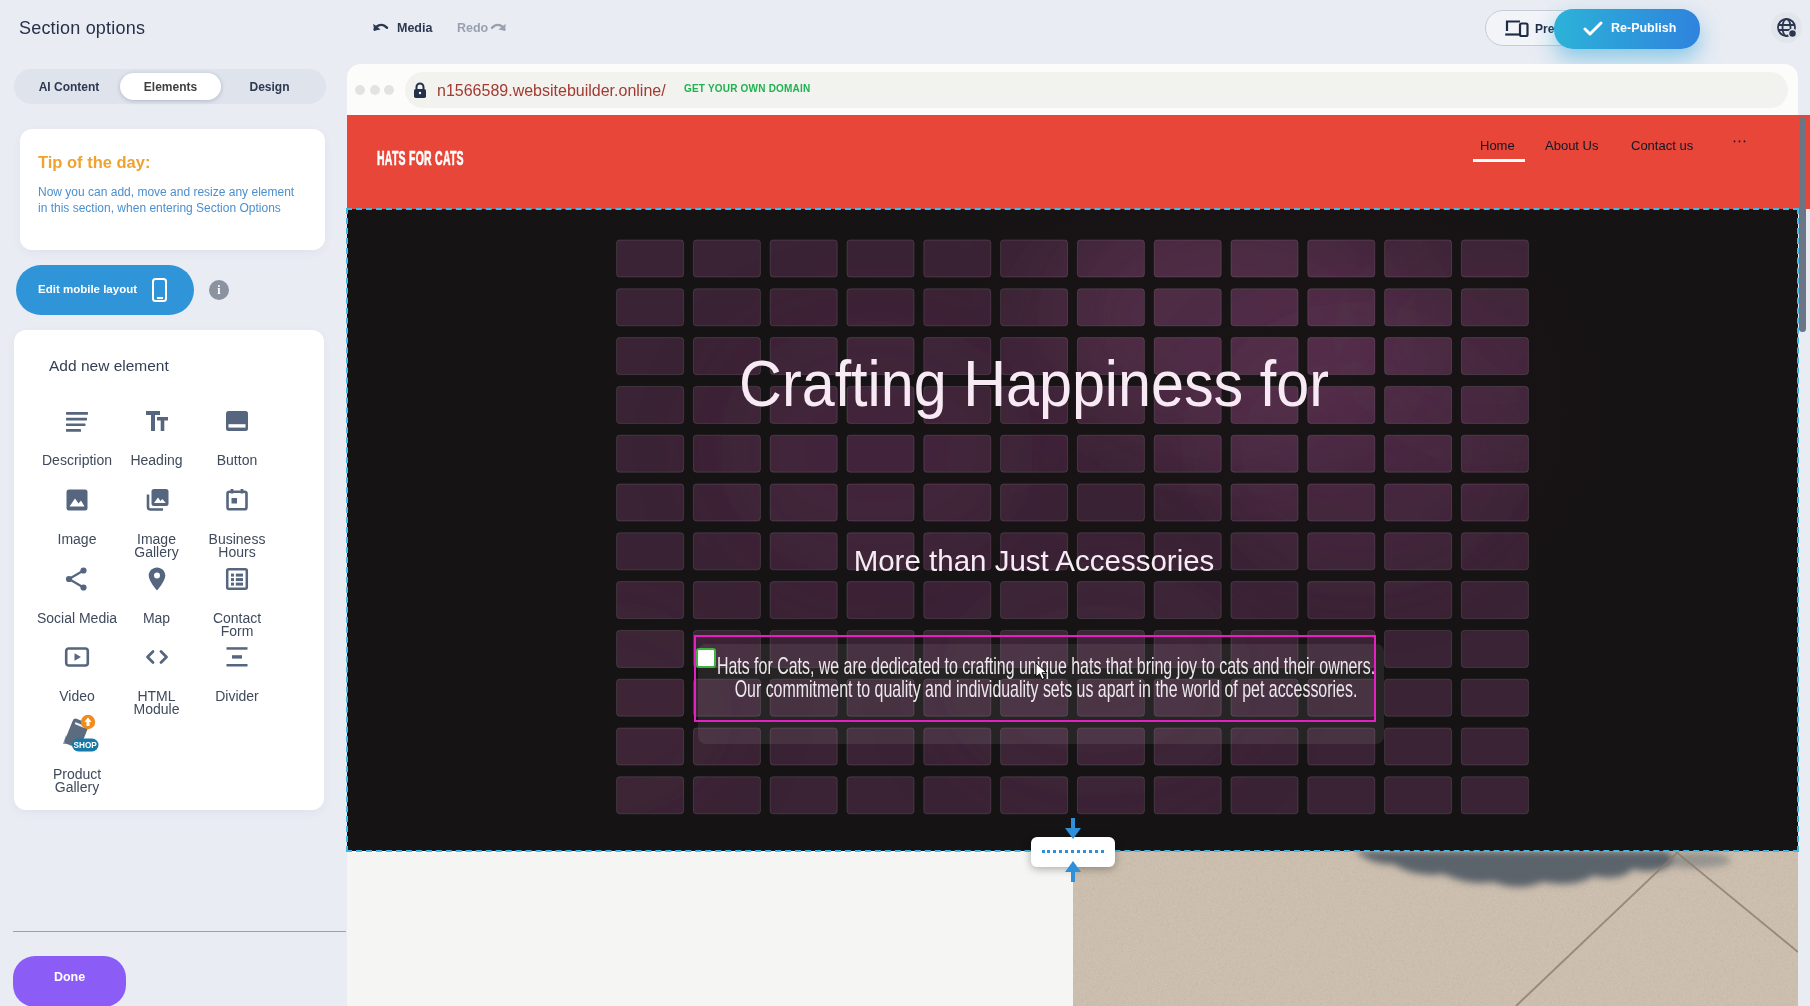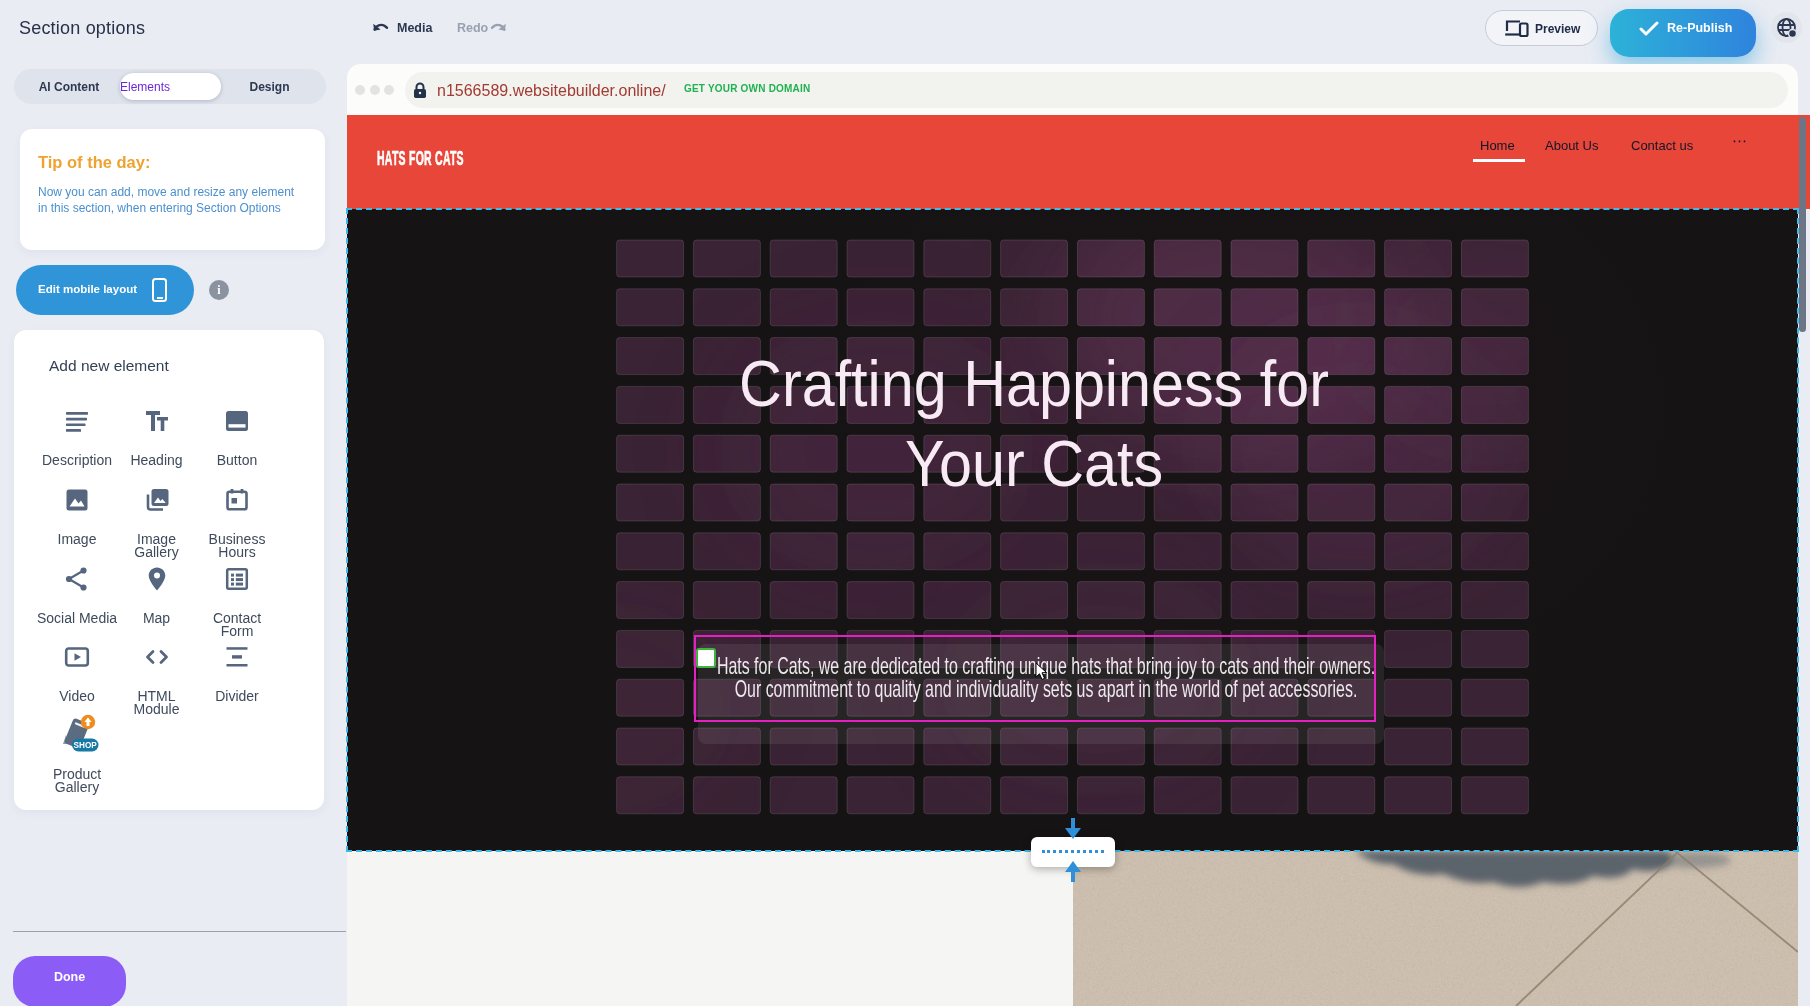--- a/index.html
+++ b/index.html
@@ -5,30 +5,30 @@
 html,body { width:1810px; height:1006px; overflow:hidden; }
 body { background:#e9ecf3; font-family:"Liberation Sans",sans-serif; position:relative; }
 .abs { position:absolute; }
 
 
 .title { left:19px; top:18px; font-size:18px; font-weight:normal; color:#273149; letter-spacing:0.2px; }
 .undo-t { left:397px; top:21px; font-size:12.5px; font-weight:bold; color:#2c3850; }
 .redo-t { left:457px; top:21px; font-size:12.5px; font-weight:bold; color:#99a1b0; }
 .btn-preview { left:1485px; top:10px; width:113px; height:36px; border:1.5px solid #c5ccd7; border-radius:18px; background:#f2f4f8; }
 .btn-preview span { position:absolute; left:49px; top:11px; font-size:12px; font-weight:bold; color:#202c48; }
-.btn-repub { left:1610px; top:9px; width:146px; height:48px; border-radius:19px;
+.btn-repub { left:1554px; top:9px; width:146px; height:40px; border-radius:19px;
   background:linear-gradient(90deg,#2cb2d8,#2f83dd); box-shadow:0 10px 22px rgba(56,170,220,0.55); }
 .btn-repub span { position:absolute; left:57px; top:12px; font-size:12.5px; font-weight:bold; color:#fff; }
 .globe { left:1771px; top:12px; width:31px; height:31px; border-radius:50%; background:#e2e5ec; }
 
 
 .tabs { left:14px; top:69px; width:312px; height:35px; border-radius:18px; background:#dee3ec; }
 .tabs .t1 { position:absolute; left:0; top:11px; width:110px; text-align:center; font-size:12px; font-weight:bold; color:#2e3950; }
 .tabs .pill { position:absolute; left:106px; top:4px; width:101px; height:27px; background:#fff; border-radius:14px; box-shadow:0 1px 4px rgba(40,50,80,0.25); }
-.tabs .t2 { position:absolute; left:106px; top:11px; width:101px; font-size:12px; font-weight:normal; color:#6d28d9; }
+.tabs .t2 { position:absolute; left:106px; top:11px; width:101px; text-align:center; font-size:12px; font-weight:bold; color:#404040; }
 .tabs .t3 { position:absolute; left:202px; top:11px; width:107px; text-align:center; font-size:12px; font-weight:bold; color:#2e3950; }
 .tipcard { left:20px; top:129px; width:305px; height:121px; background:#fff; border-radius:12px; box-shadow:0 3px 10px rgba(40,60,100,0.05); }
 .tiptitle { left:38px; top:153px; font-size:16.5px; font-weight:bold; color:#f0a230; }
 .tipbody { left:38px; top:184px; width:262px; font-size:12px; line-height:16.2px; color:#4b8fce; }
 .btn-mobile { left:16px; top:265px; width:178px; height:50px; border-radius:25px; background:#2f95d8; }
 .btn-mobile span { position:absolute; left:22px; top:18px; font-size:11.5px; font-weight:bold; color:#fff; }
 .phoneico { position:absolute; left:136px; top:13px; width:15px; height:24px; border:2px solid #fff; border-radius:3.5px; }
 .phoneico:after { content:""; position:absolute; left:2.5px; bottom:1.5px; width:6px; height:2px; background:#fff; }
 .info { left:209px; top:280px; width:20px; height:20px; border-radius:50%; background:#8b93a0; color:#fff; font-size:12px; font-weight:bold; text-align:center; line-height:20px; font-family:"Liberation Serif",serif; }
 .addcard { left:14px; top:330px; width:310px; height:480px; background:#fff; border-radius:12px; box-shadow:0 3px 10px rgba(40,60,100,0.05); }
@@ -585,21 +585,21 @@
         <ellipse cx="880" cy="110" rx="180" ry="130" fill="rgba(160,80,140,0.20)" filter="url(#gblur)"></ellipse>
         <ellipse cx="1010" cy="240" rx="150" ry="120" fill="rgba(140,70,125,0.15)" filter="url(#gblur)"></ellipse>
         <ellipse cx="1140" cy="130" rx="130" ry="100" fill="rgba(140,70,125,0.12)" filter="url(#gblur)"></ellipse>
         <ellipse cx="530" cy="240" rx="160" ry="130" fill="rgba(120,60,110,0.12)" filter="url(#gblur)"></ellipse>
         <ellipse cx="250" cy="500" rx="140" ry="110" fill="rgba(100,50,90,0.08)" filter="url(#gblur)"></ellipse>
         <ellipse cx="750" cy="470" rx="160" ry="120" fill="rgba(110,55,100,0.08)" filter="url(#gblur)"></ellipse>
       </g>
       <use href="#gcells" fill="none" stroke="rgba(195,185,195,0.18)" stroke-width="1"></use>
     </svg>
  <div class="hl" style="top:142px"><span>Crafting Happiness for</span></div>
- <div class="hl" style="top:222px"><span>Your Cats</span></div>
+ <div class="herosub"><span>More than Just Accessories</span></div>
  <div class="panel"></div>
  <div class="pinkbox"></div>
  <div class="ghandle"></div>
  <div class="ptext"><span>Hats for Cats, we are dedicated to crafting unique hats that bring joy to cats and their owners.<br>Our commitment to quality and individuality sets us apart in the world of pet accessories.</span></div>
  <svg style="position:absolute;left:688px;top:453px" width="13" height="19" viewBox="0 0 13 19">
       <path d="M1 1 L1 15 L4.5 11.8 L7 17.5 L9.5 16.3 L7 10.8 L11.5 10.5 Z" fill="#fff" stroke="#000" stroke-width="1"></path>
     </svg>
 </div>
 
 <div class="abs pagewhite"></div>

